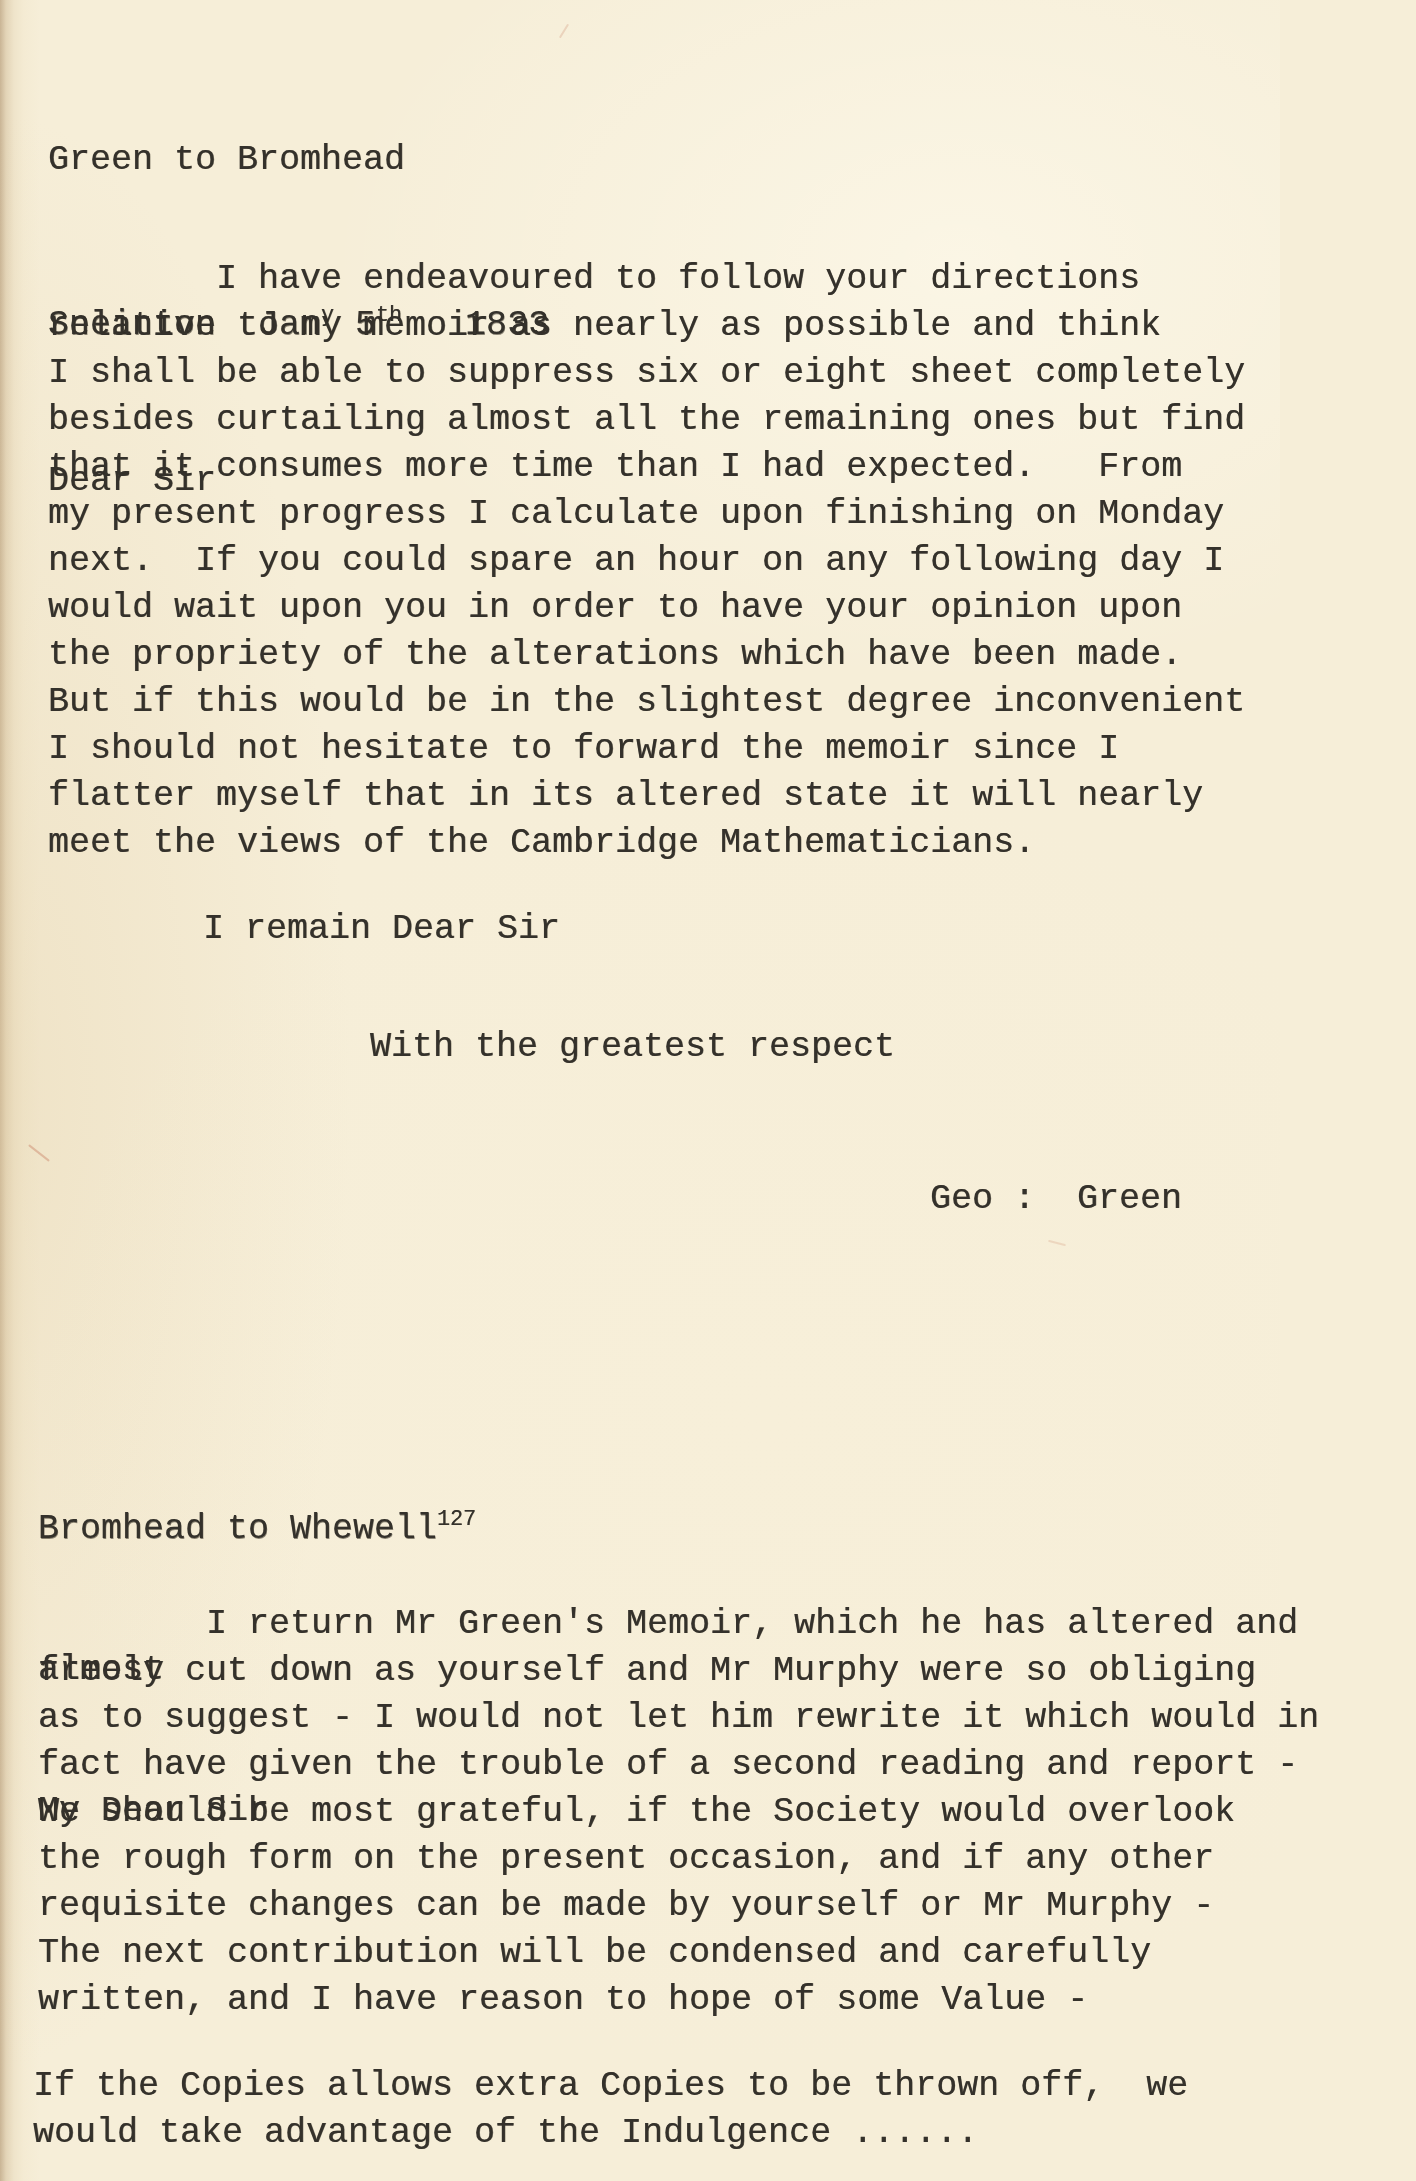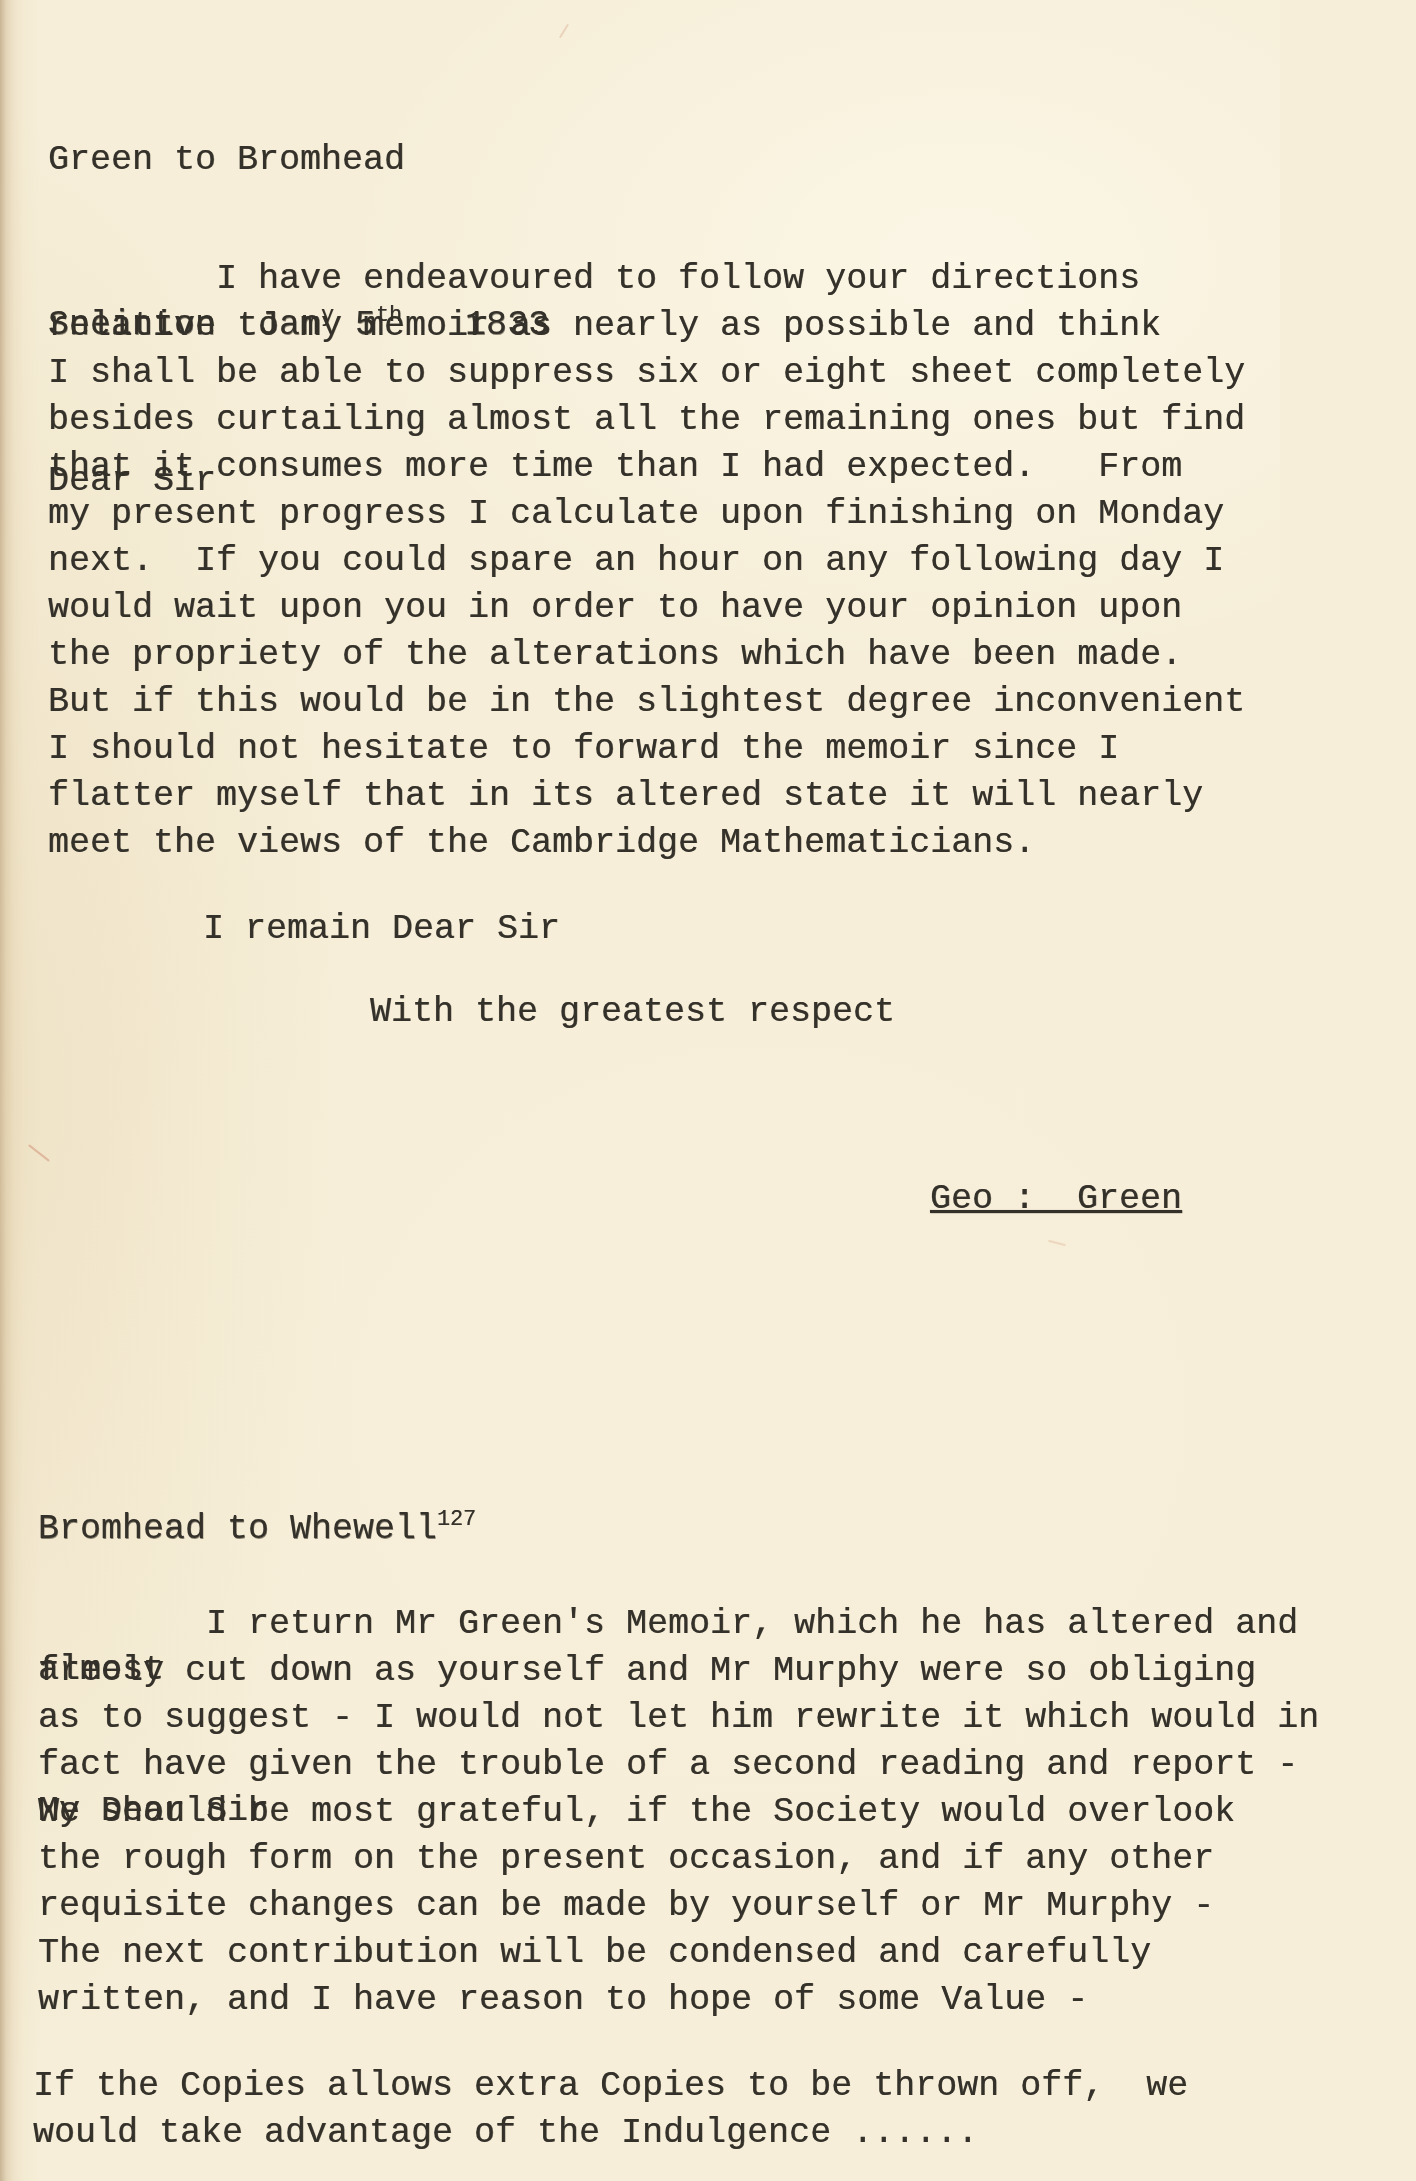--- a/index.html
+++ b/index.html
@@ -58,22 +58,22 @@
 
   <div class="block hdr1" style="left:48px; top:30px;">
     <div class="tline">Green to Bromhead</div>
     <div class="tline"><span>Sneinton  Jan</span><span class="sup">y</span><span> 5</span><span class="sup">th</span><span>   1833</span></div>
     <div class="tline">Dear Sir</div>
   </div>
 
   <div class="block" style="left:48px; top:256px;"><div class="tline">        I have endeavoured to follow your directions</div><div class="tline">relative to my memoir as nearly as possible and think</div><div class="tline">I shall be able to suppress six or eight sheet completely</div><div class="tline">besides curtailing almost all the remaining ones but find</div><div class="tline">that it consumes more time than I had expected.   From</div><div class="tline">my present progress I calculate upon finishing on Monday</div><div class="tline">next.  If you could spare an hour on any following day I</div><div class="tline">would wait upon you in order to have your opinion upon</div><div class="tline">the propriety of the alterations which have been made.</div><div class="tline">But if this would be in the slightest degree inconvenient</div><div class="tline">I should not hesitate to forward the memoir since I</div><div class="tline">flatter myself that in its altered state it will nearly</div><div class="tline">meet the views of the Cambridge Mathematicians.</div></div>
 
   <div class="block" style="left:203px; top:906px;text-align:center;">I remain Dear Sir</div>
-  <div class="block" style="left:370px; top:989px;">With the greatest respect</div>
-  <div class="block" style="left:930px; top:1176px;text-decoration:underline;">Geo :  Green</div>
+  <div class="block" style="left:370px; top:1024px;">With the greatest respect</div>
+  <div class="block" style="left:930px; top:1176px;">Geo :  Green</div>
 
   <div class="block" style="left:38px; top:1402px;">
     <div class="tline"><span>Bromhead to Whewell</span><span class="sup">127</span></div>
     <div class="tline">almost</div>
     <div class="tline">My Dear Sir</div>
   </div>
 
   <div class="block" style="left:38px; top:1601px;"><div class="tline">        I return Mr Green's Memoir, which he has altered and</div><div class="tline">freely cut down as yourself and Mr Murphy were so obliging</div><div class="tline">as to suggest - I would not let him rewrite it which would in</div><div class="tline">fact have given the trouble of a second reading and report -</div><div class="tline">We should be most grateful, if the Society would overlook</div><div class="tline">the rough form on the present occasion, and if any other</div><div class="tline">requisite changes can be made by yourself or Mr Murphy -</div><div class="tline">The next contribution will be condensed and carefully</div><div class="tline">written, and I have reason to hope of some Value -</div></div>
 
   <div class="block" style="left:33px; top:2063px;"><div class="tline">If the Copies allows extra Copies to be thrown off,  we</div><div class="tline">would take advantage of the Indulgence ......</div></div>

